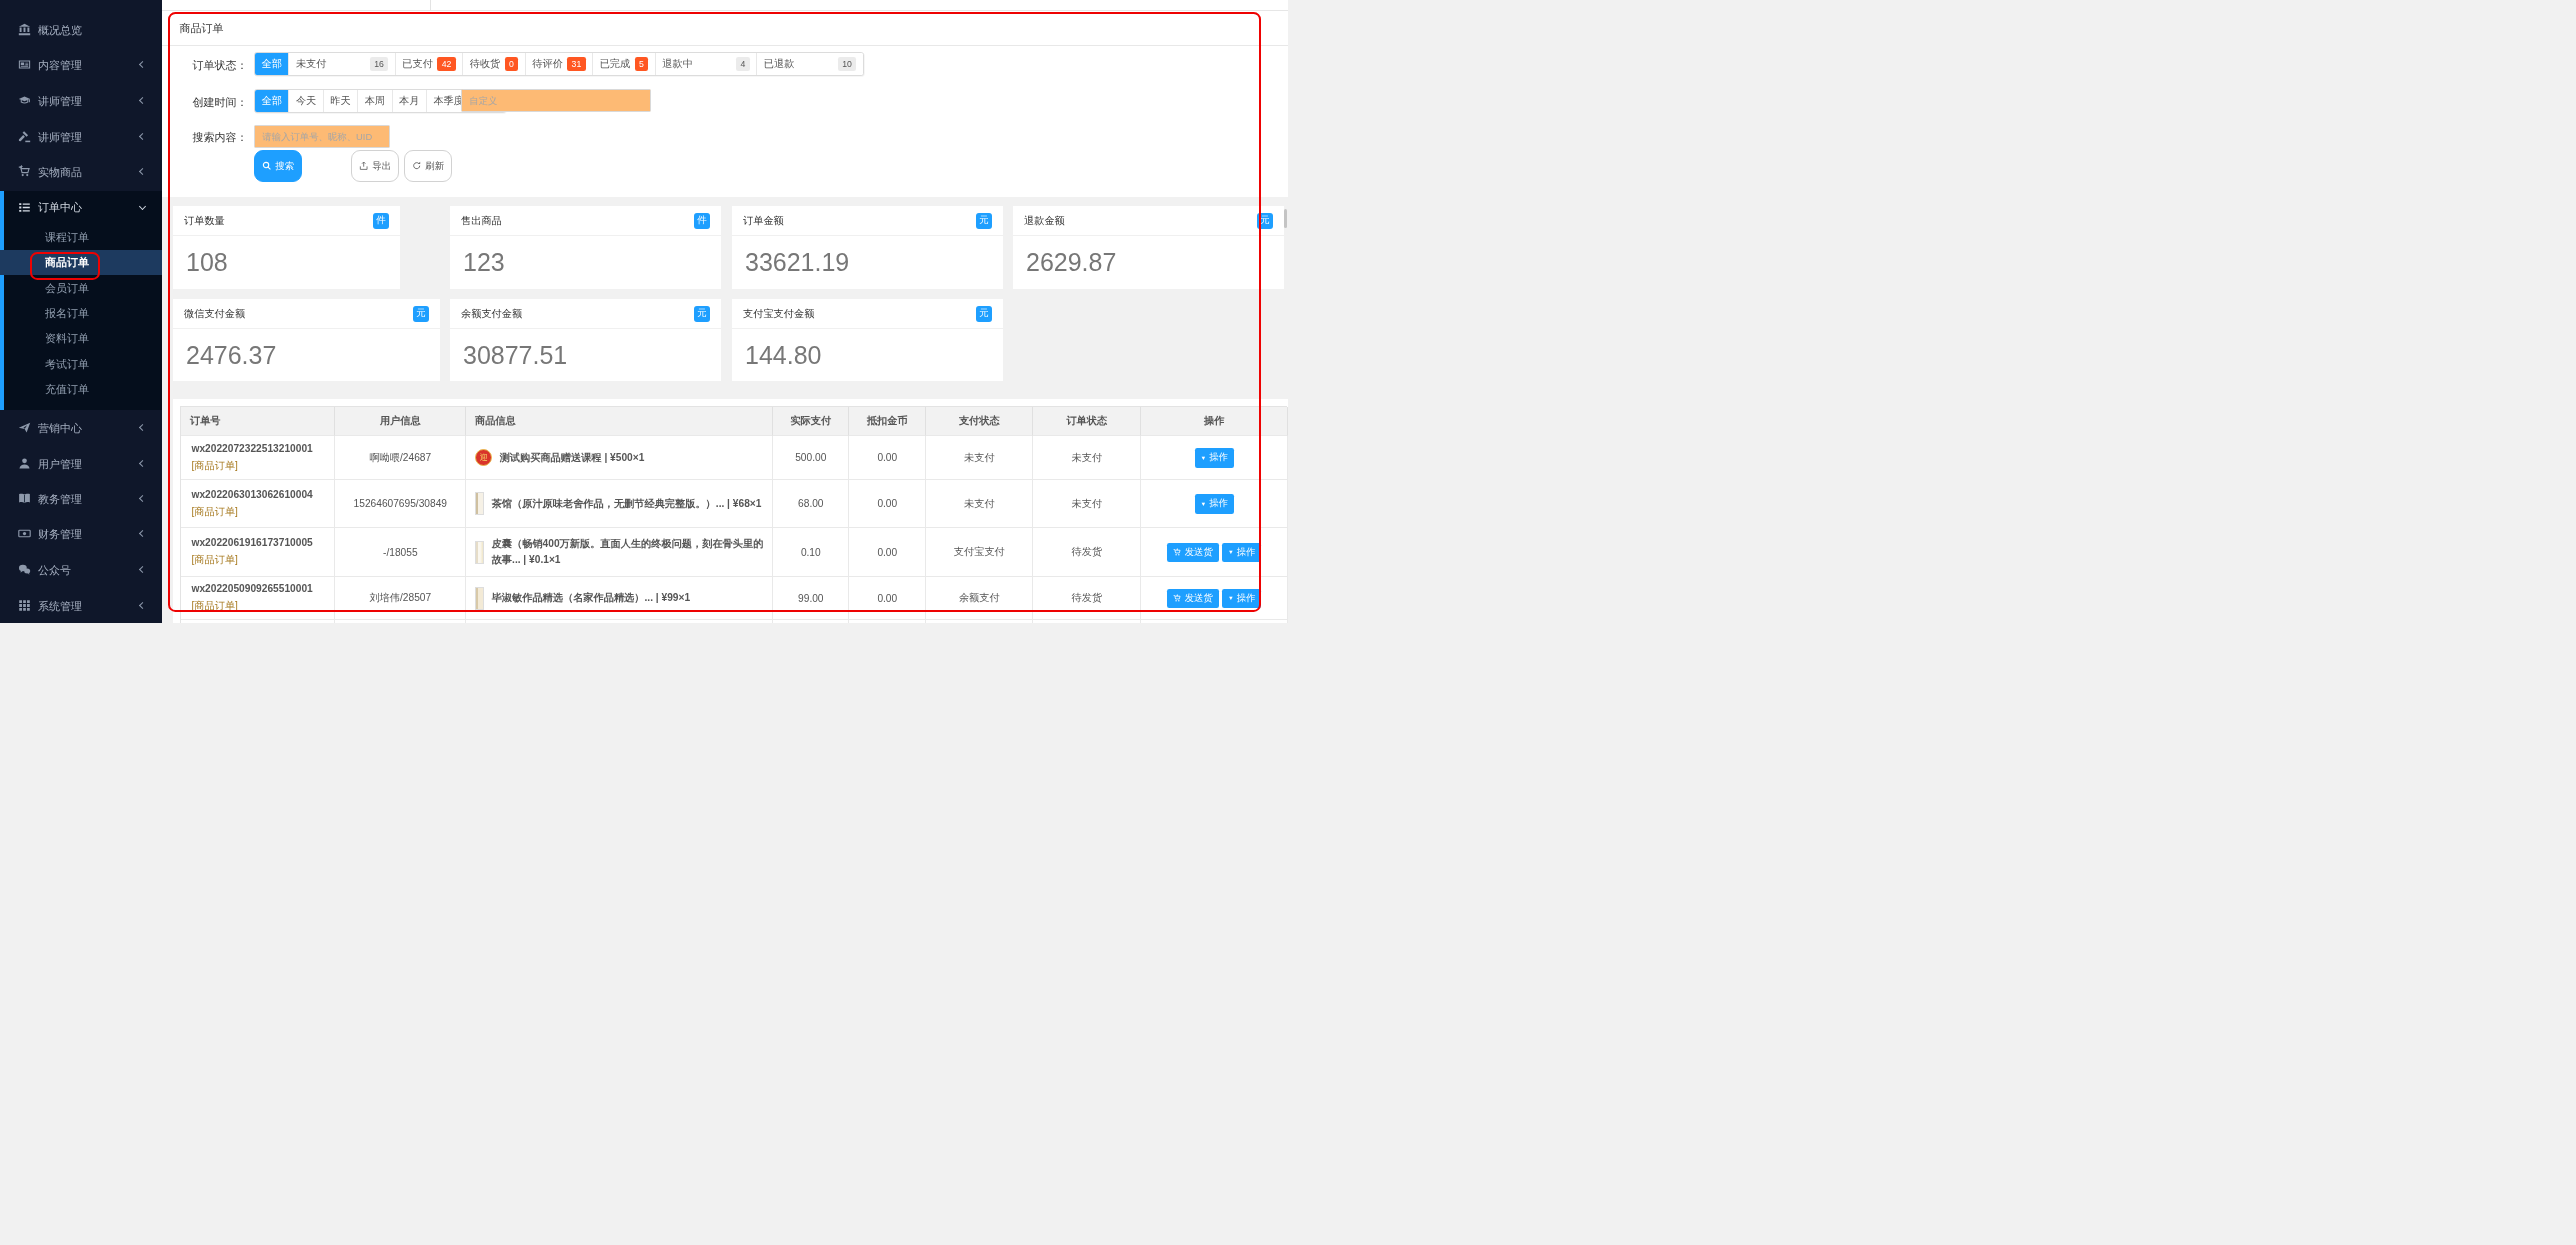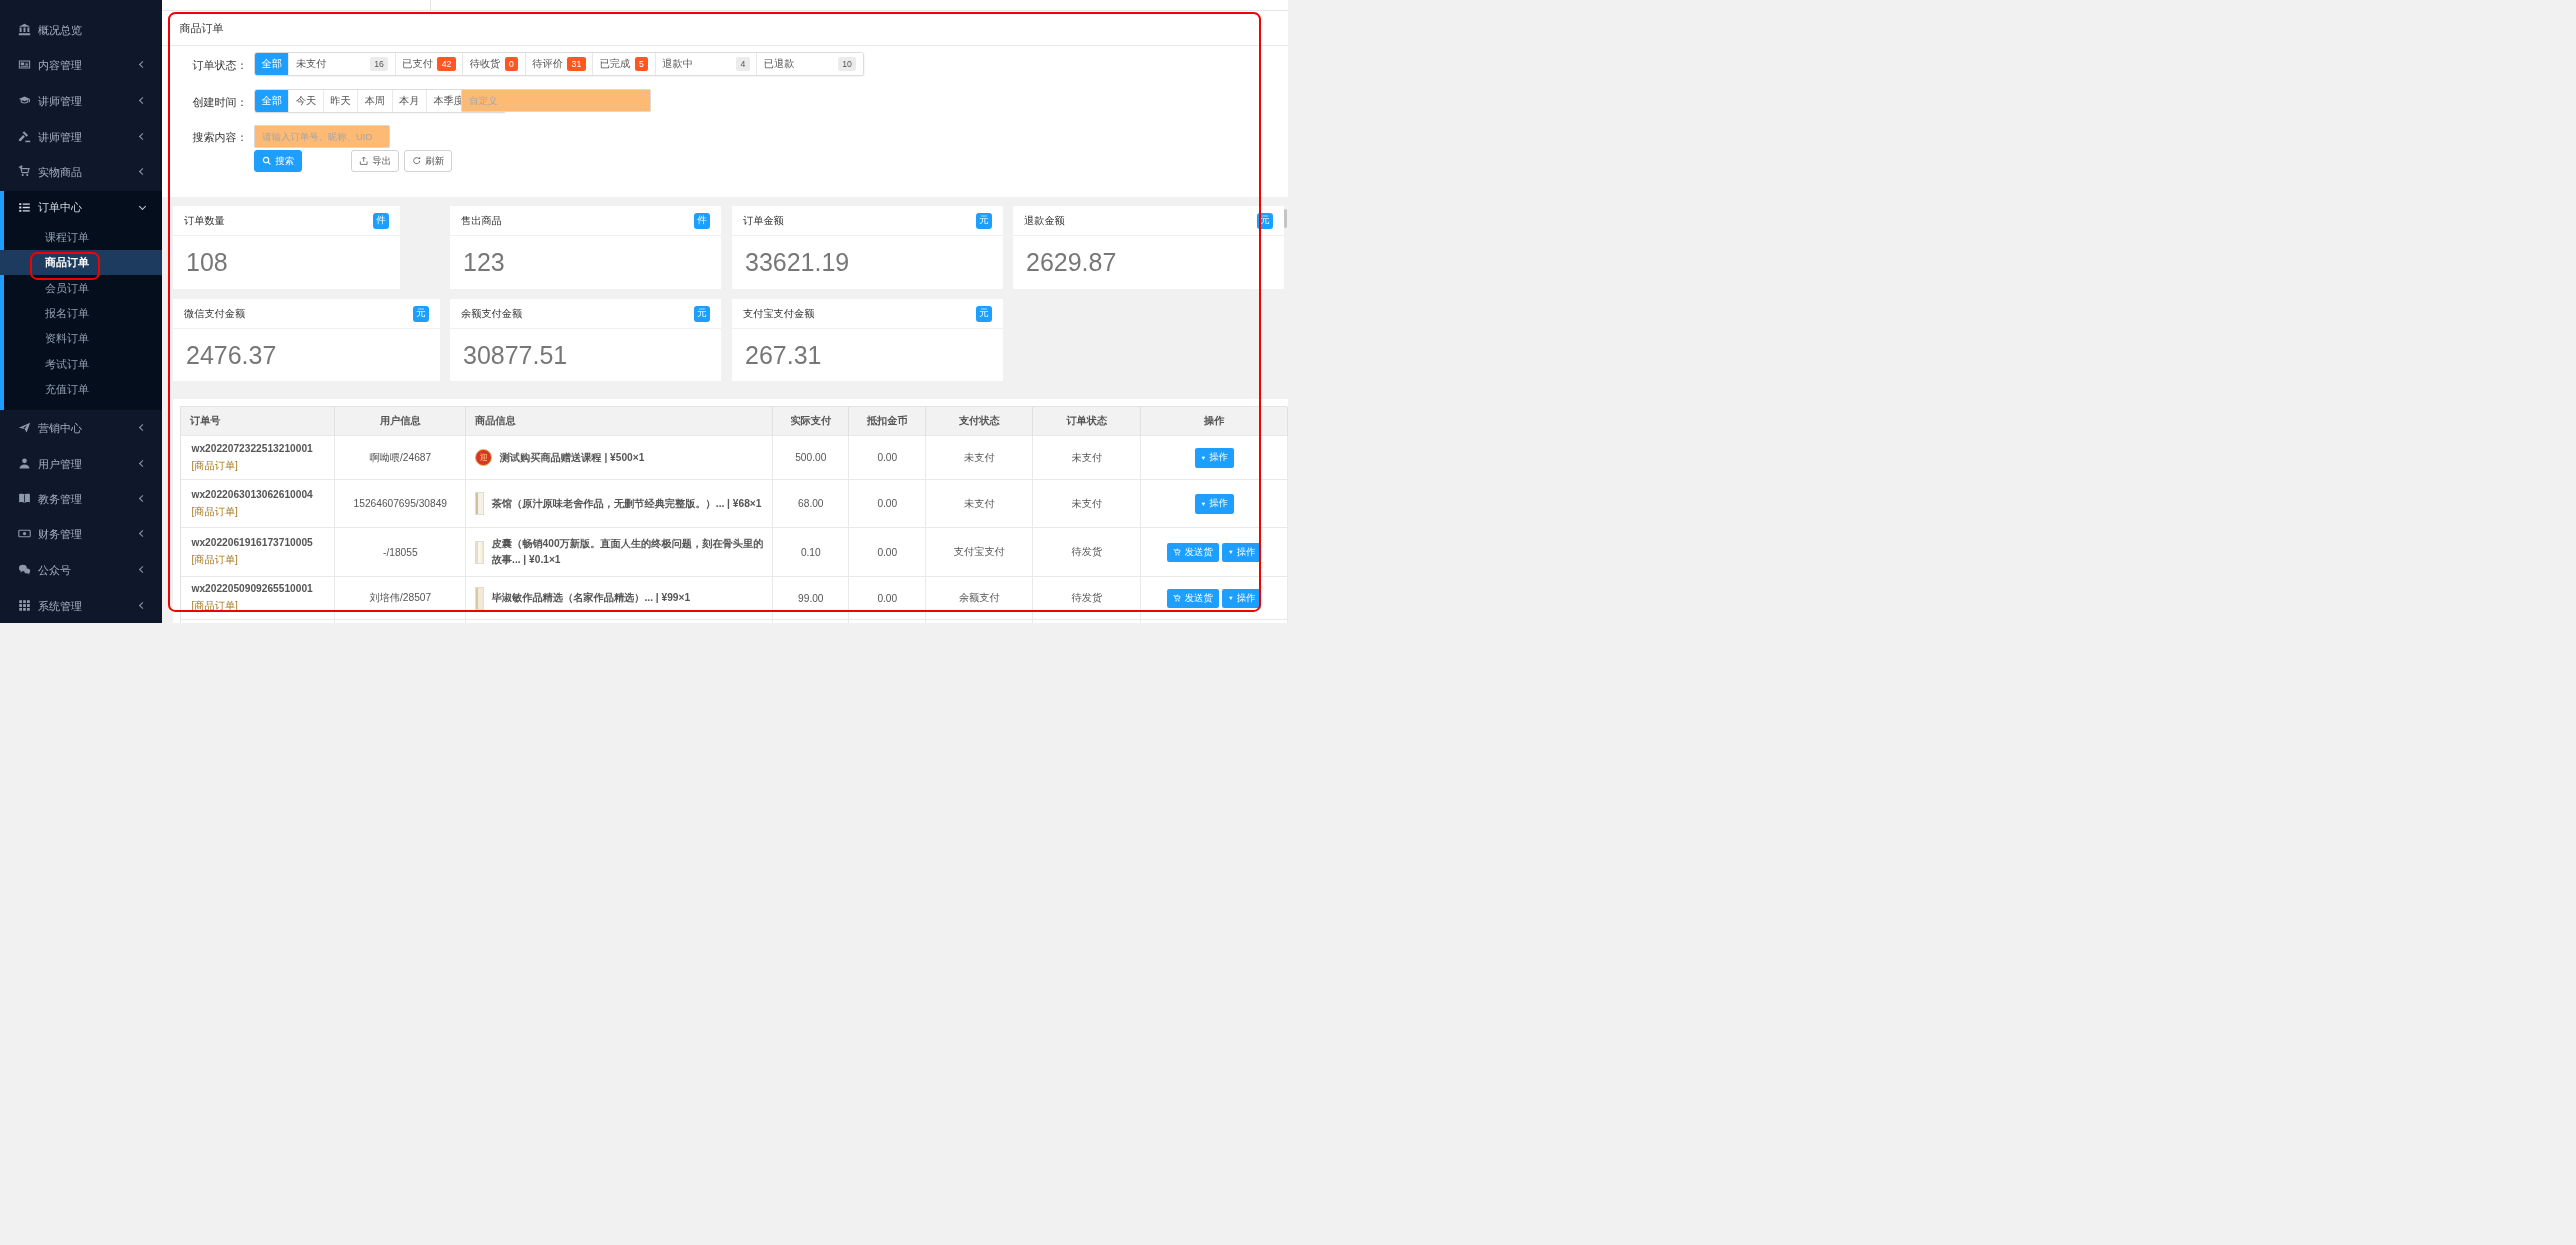--- a/index.html
+++ b/index.html
@@ -33,21 +33,21 @@
   .flabel { position:absolute; font-size:11px; color:#333; white-space:nowrap; }
   .btn-group { position:absolute; display:flex; background:#fff; border:0.7px solid #dcdcdc; border-radius:2.9px; overflow:hidden; box-shadow:0.7px 0.7px 0 rgba(0,0,0,.05); }
   .tab { display:flex; align-items:center; gap:4.4px; padding:0 6.5px; height:22px; font-size:10.2px; color:#555; border-left:0.7px solid #e8e8e8; cursor:pointer; white-space:nowrap; background:#fff; }
   .tab:first-child { border-left:none; }
   .tab.active { background:#1E9FFF; color:#fff; }
   .badge { display:inline-block; min-width:10.2px; text-align:center; padding:1.5px 4.4px; border-radius:2.2px; font-size:8.7px; line-height:10.2px; }
   .badge.orange { background:#FF5722; color:#fff; }
   .badge.gray { background:#ebebeb; color:#555;margin-left:39px; }
   .txtinput { position:absolute; height:22.5px; border:0.7px solid #d9d9d9; border-radius:1.5px; padding:0 7.3px; font-size:9.4px; color:#333; background:#fdba74; font-family:inherit; }
   .txtinput::placeholder { color:#a6a6a6; }
-  .btn { position:absolute; height:22px; display:inline-flex; align-items:center; gap:3.6px; padding:0 7.3px; font-size:9.4px; border-radius:3px; cursor:pointer; }
+  .btn { position:absolute; height:32px; display:inline-flex; align-items:center; gap:3.6px; padding:0 7.3px; font-size:9.4px; border-radius:9px; cursor:pointer; }
   .btn.primary { background:#1E9FFF; color:#fff; border:0.7px solid #1E9FFF; }
   .btn.plain { background:#fff; color:#555; border:0.7px solid #d2d2d2;margin-left:44px; }
   
   .card { position:absolute; background:#fff; }
   .card .chead { position:relative; height:30px; border-bottom:0.7px solid #f0f0f0; }
   .card .ctitle { position:absolute; left:11px; top:50%; transform:translateY(-50%); font-size:10.2px; color:#333; }
   .card .cunit { position:absolute; right:11px; top:50%; transform:translateY(-50%); width:16px; height:16px; background:#1E9FFF; color:#fff; font-size:9.4px; border-radius:2.9px; display:flex; align-items:center; justify-content:center; }
   .card .cvalue { position:absolute; left:13px; top:30px; height:52px; line-height:52px; font-size:25px; color:#777; }
   
   .table-panel { position:absolute; left:173px; top:399px; width:1115px; height:224px; background:#fff; }
@@ -369,21 +369,21 @@
       <span class="ctitle">余额支付金额</span>
       <span class="cunit">元</span>
     </div>
   <div class="cvalue">30877.51</div>
 </div>
 <div class="card" style="left:732px;top:299px;width:271px;height:82px">
   <div class="chead">
       <span class="ctitle">支付宝支付金额</span>
       <span class="cunit">元</span>
     </div>
-  <div class="cvalue">267.31</div>
+  <div class="cvalue">144.80</div>
 </div>
 
 <section class="table-panel">
   <div class="otable">
     <div class="trow thead">
       <div class="cell-left">订单号</div>
       <div>用户信息</div>
       <div class="cell-left">商品信息</div>
       <div>实际支付</div>
       <div>抵扣金币</div>

